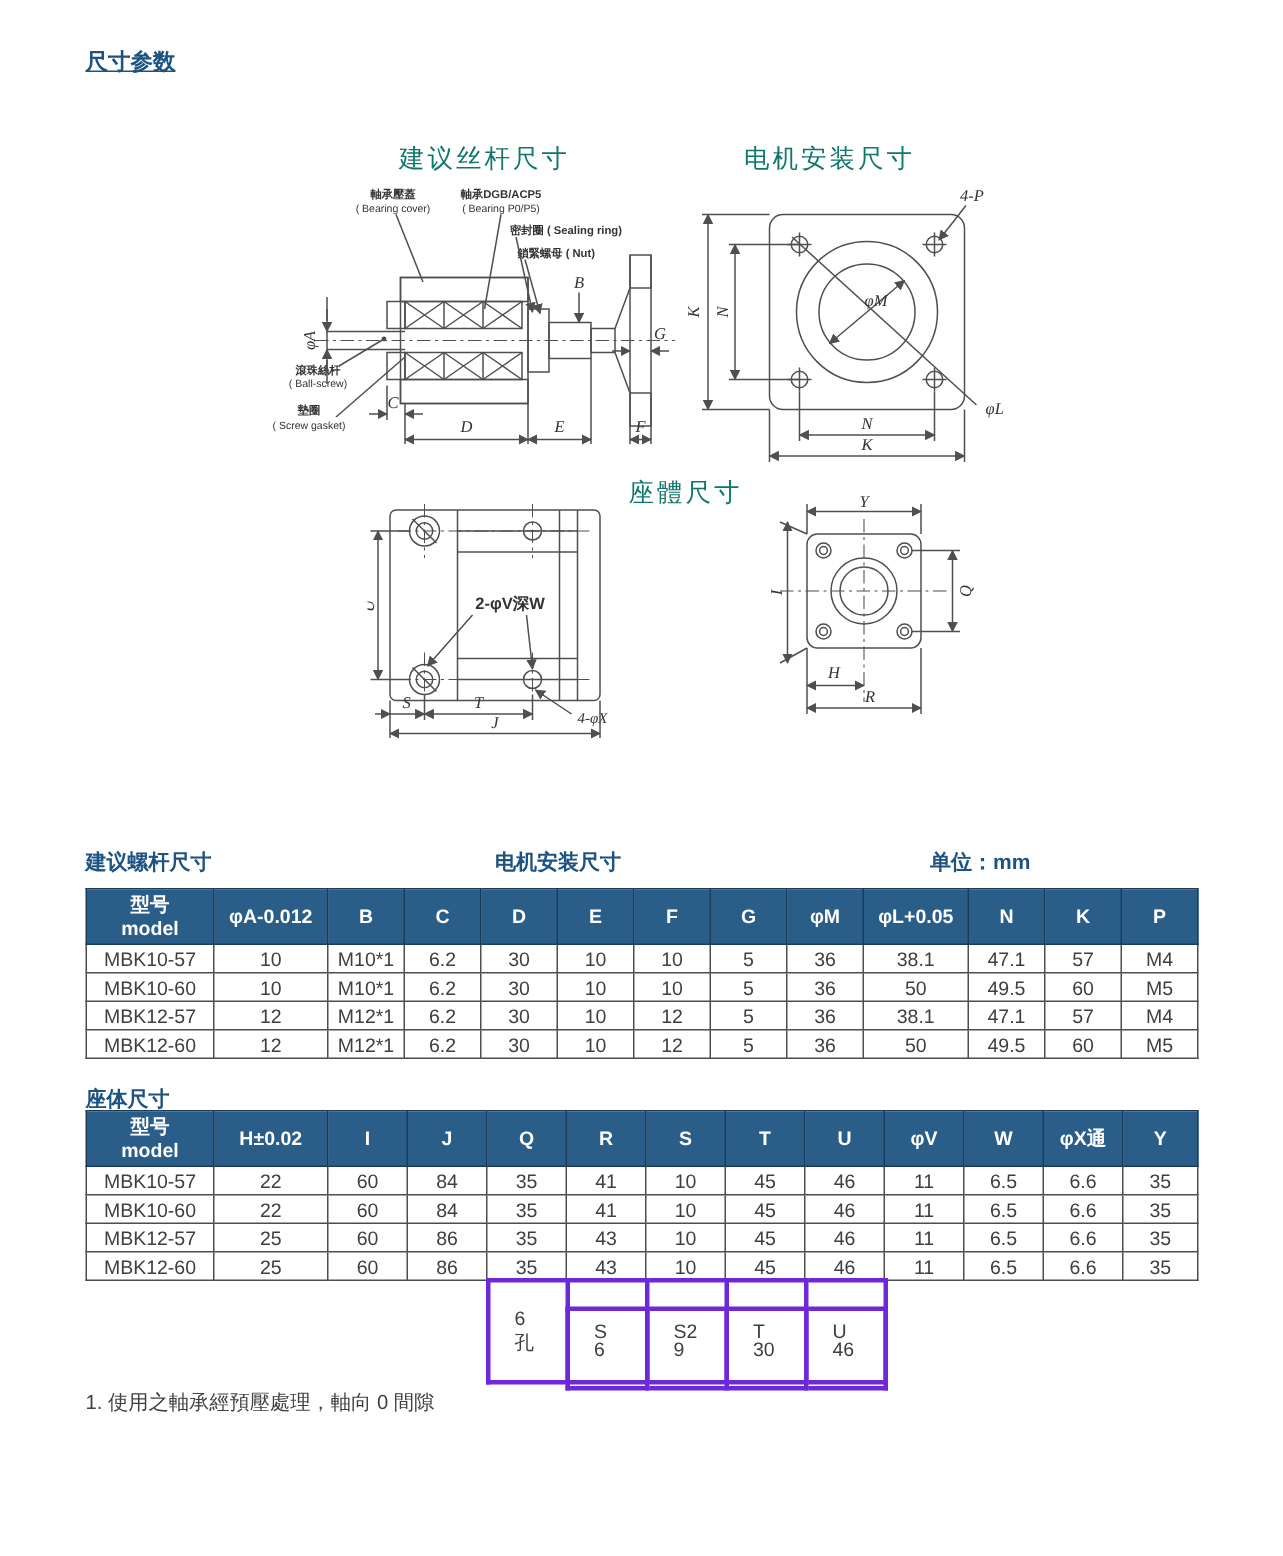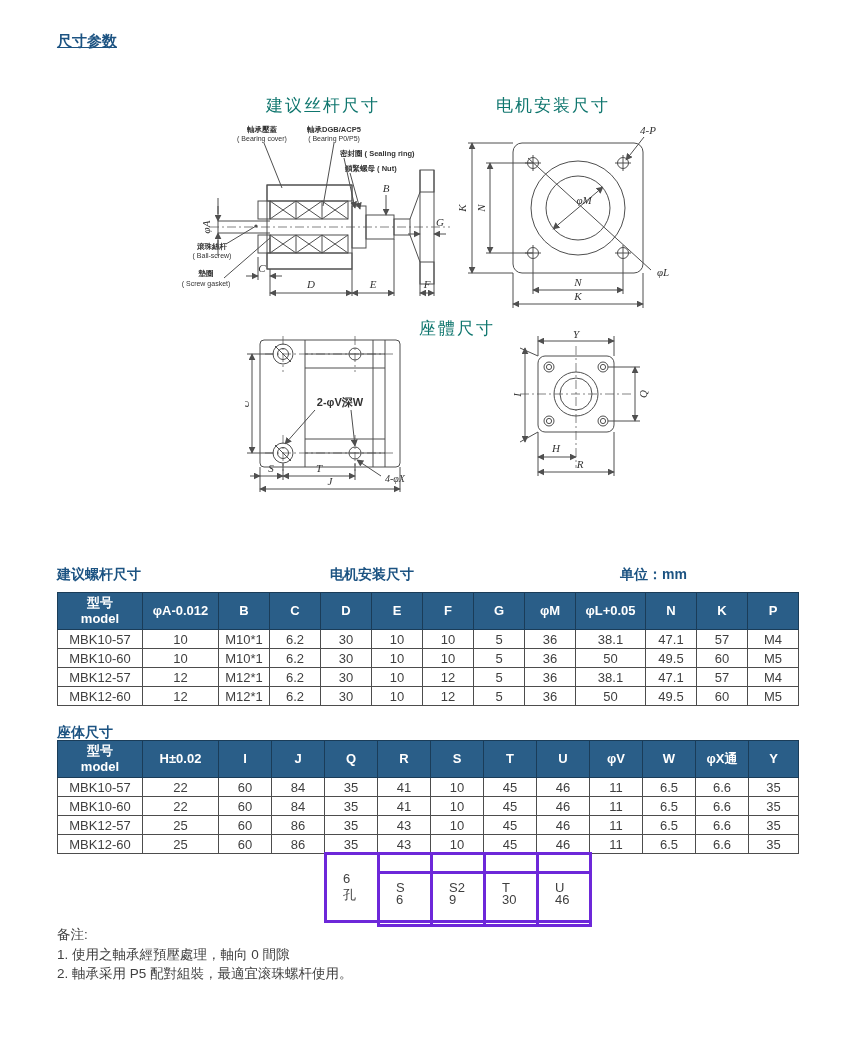--- a/index.html
+++ b/index.html
@@ -467,18 +467,16 @@
         <tr>
           <td>6</td>
           <td>9</td>
           <td>30</td>
           <td>46</td>
         </tr>
       </tbody>
   </table>
 
   <div class="abs notes" style="left:57px;top:925px;">
-    <div>备注:</div>
     <div>1. 使用之軸承經預壓處理，軸向 0 間隙</div>
-    <div>2. 軸承采用 P5 配對組裝，最適宜滚珠螺杆使用。</div>
   </div>
 
 </div>
 
 </body></html>

